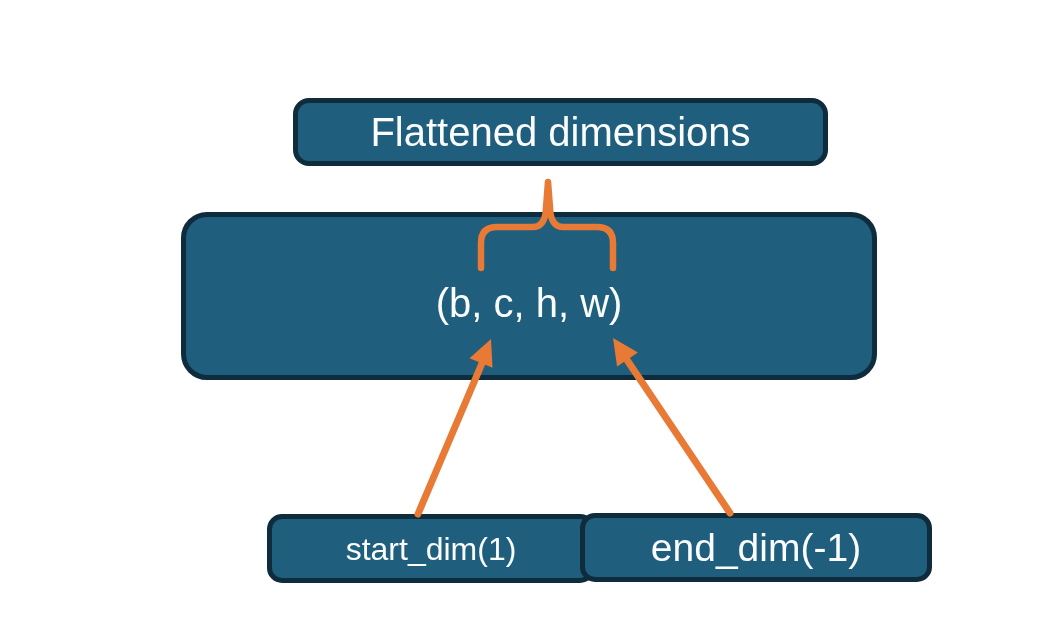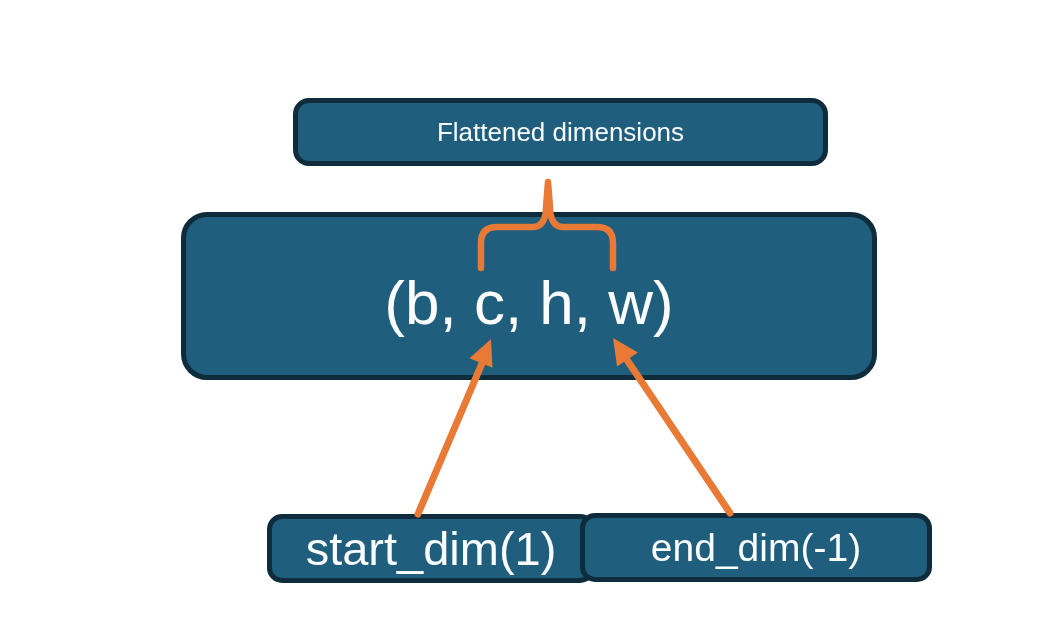--- a/index.html
+++ b/index.html
@@ -27,38 +27,38 @@
     text-align: center;
     white-space: nowrap;
     line-height: 1;
   }
   .node--title {
     left: 293px;
     top: 98px;
     width: 535px;
     height: 68px;
     border-radius: 16px;
-    font-size: 26px;
+    font-size: 40px;
   }
   .node--tensor {
     left: 181px;
     top: 212px;
     width: 696px;
     height: 168px;
     border-radius: 26px;
-    font-size: 62px;
+    font-size: 40px;
     padding-top: 14px;
   }
   .node--startdim {
     left: 267px;
     top: 514px;
     width: 328px;
     height: 69px;
     border-radius: 15px;
-    font-size: 47px;
+    font-size: 32px;
   }
   .node--enddim {
     left: 580px;
     top: 513px;
     width: 352px;
     height: 69px;
     border-radius: 15px;
     font-size: 39px;
   }
   .overlay {

